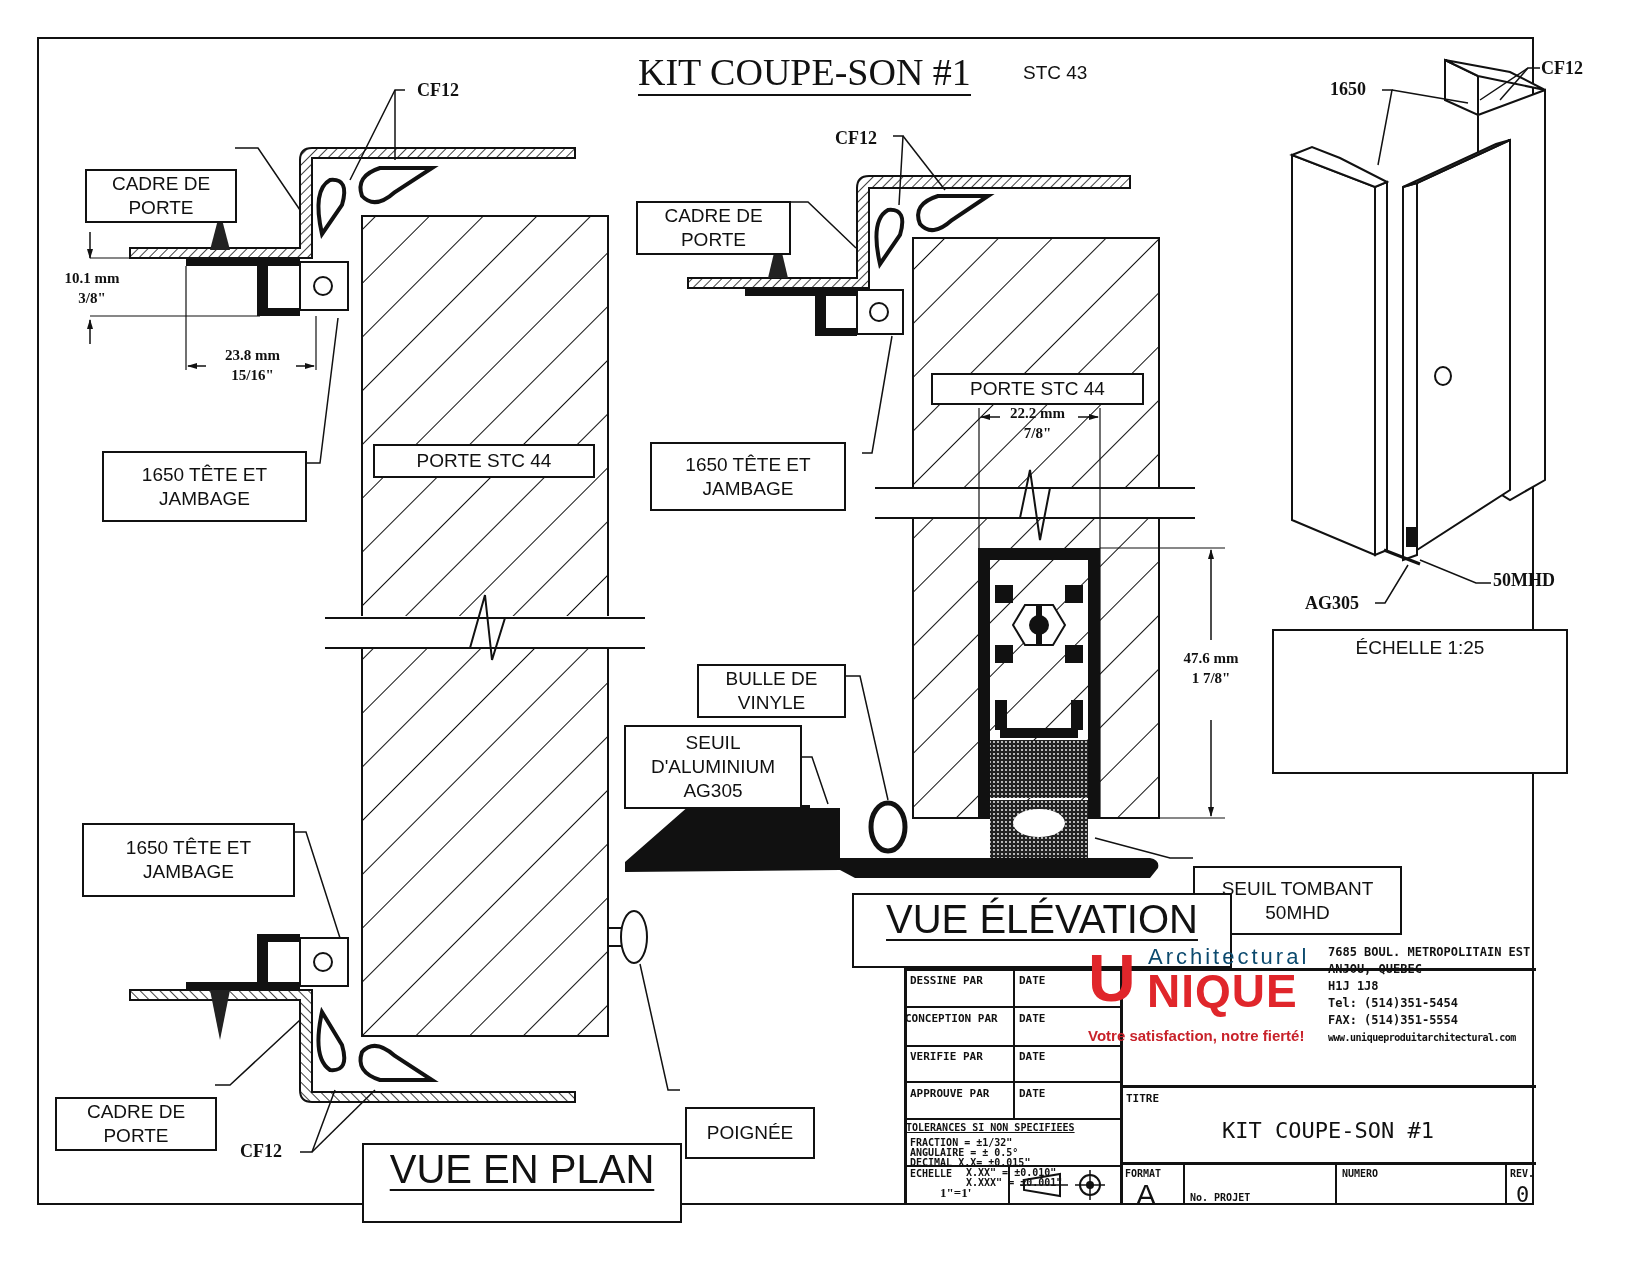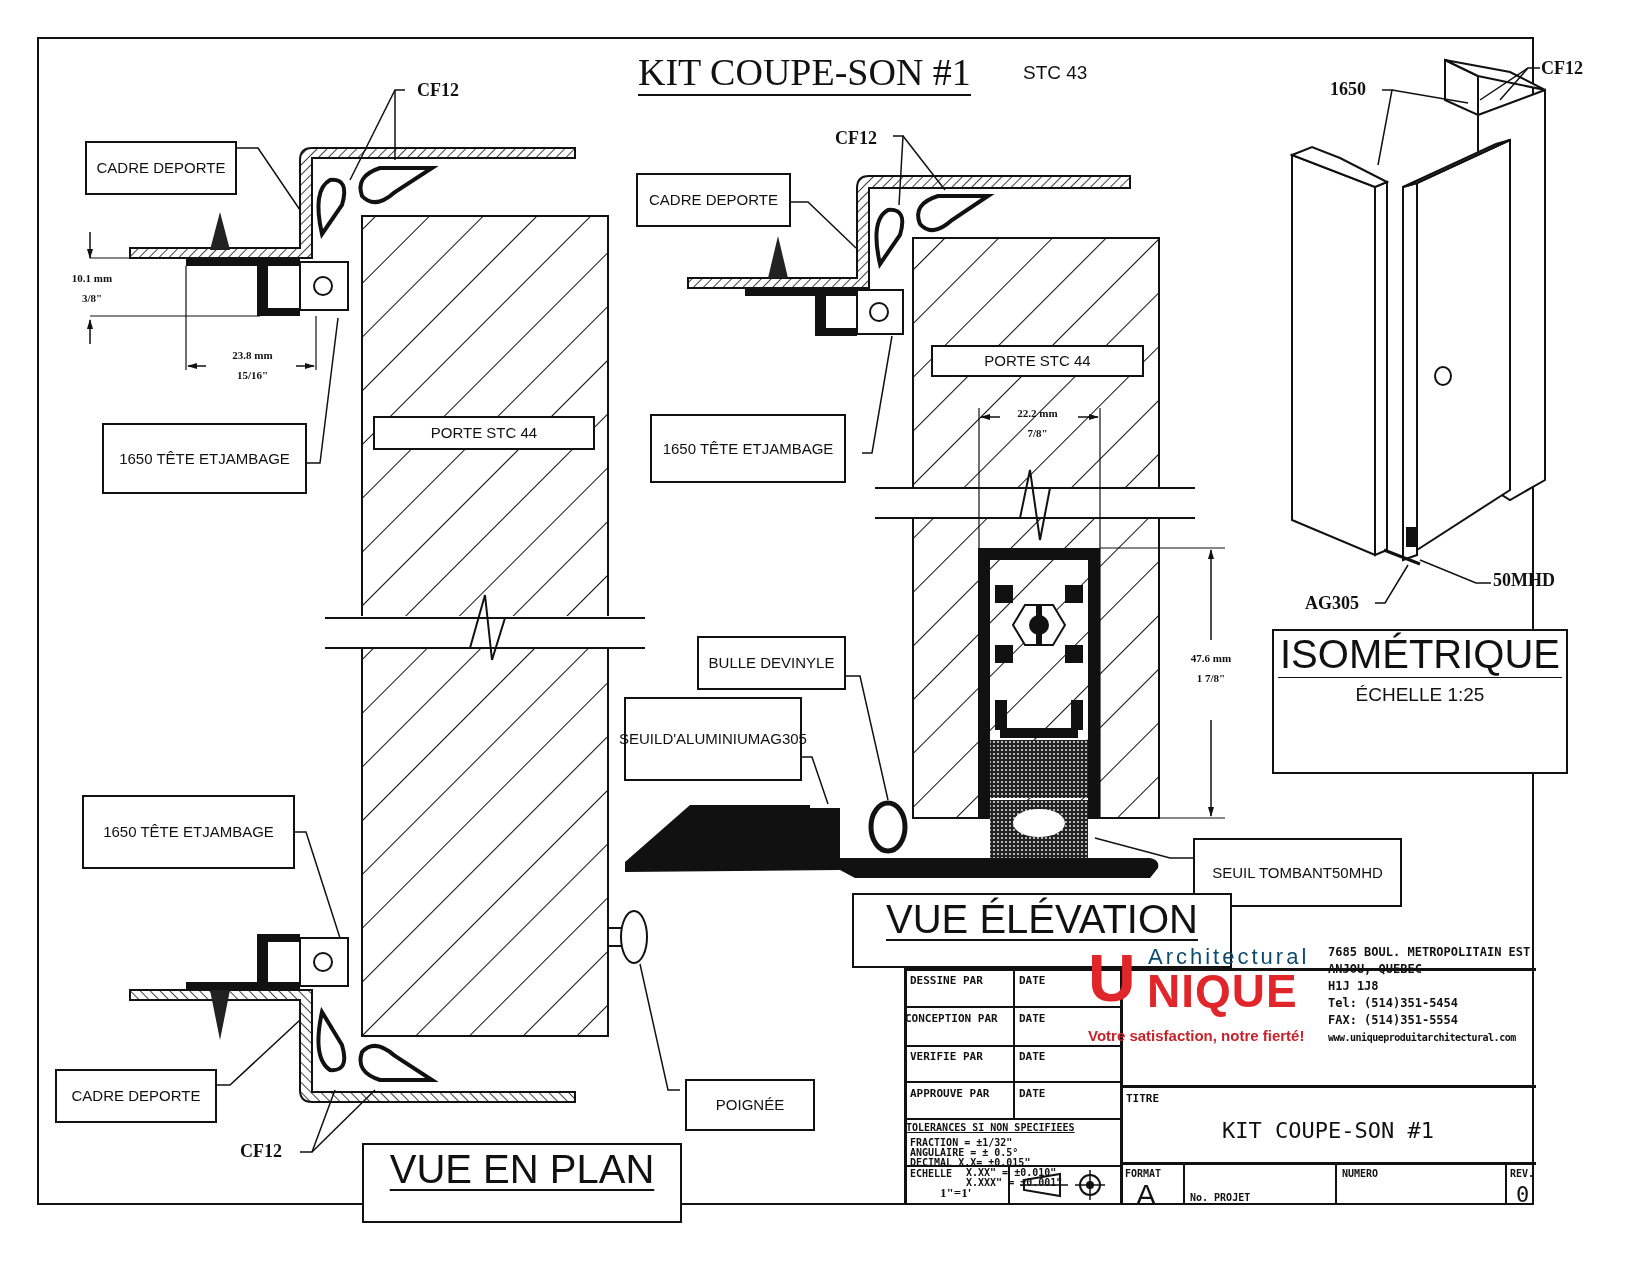--- a/index.html
+++ b/index.html
@@ -1,21 +1,21 @@
 <!DOCTYPE html>
 <html><head>
 <meta charset="utf-8">
 <style>
   html, body { margin:0; padding:0; background:#fff; }
   body { width:1639px; height:1275px; position:relative; overflow:hidden; font-family:"Liberation Sans", sans-serif; color:#111; }
   .sheet { position:absolute; left:37px; top:37px; width:1497px; height:1168px; border:2px solid #111; box-sizing:border-box; }
   svg.draw { position:absolute; left:0; top:0; width:1639px; height:1275px; }
-  .lbl { position:absolute; border:2px solid #111; background:#fff; box-sizing:border-box; text-align:center; font-size:15px; line-height:24px; display:flex; align-items:center; justify-content:center; flex-direction:row; }
+  .lbl { position:absolute; border:2px solid #111; background:#fff; box-sizing:border-box; text-align:center; font-size:19px; line-height:24px; display:flex; align-items:center; justify-content:center; flex-direction:column;margin-top:28px; }
   .serif { font-family:"Liberation Serif", serif; font-weight:bold; position:absolute; font-size:18px; white-space:nowrap; }
-  .dim { font-family:"Liberation Serif", serif; position:absolute; font-size:11px; font-weight:bold; text-align:center; line-height:20px; white-space:nowrap; }
+  .dim { font-family:"Liberation Serif", serif; position:absolute; font-size:15px; font-weight:bold; text-align:center; line-height:20px; white-space:nowrap; }
   .title-main { position:absolute; left:638px; top:50px; font-family:"Liberation Serif", serif; font-size:38px; border-bottom:2px solid #111; line-height:44px; white-space:nowrap; }
   .stc { position:absolute; left:1023px; top:62px; font-size:19px; }
   .viewbox { position:absolute; border:2px solid #111; box-sizing:border-box; background:#fff; text-align:center; }
   .viewtitle { font-size:40px; text-decoration:underline; text-decoration-thickness:2px; text-underline-offset:6px; line-height:48px; }
   
   .tb { position:absolute; font-family:"DejaVu Sans Mono", monospace; font-weight:bold; font-size:11px; }
   .tbline { position:absolute; background:#111; }
   .logo-U { position:absolute; left:1088px; top:945px; color:#e0262b; font-weight:bold; font-family:"Liberation Sans", sans-serif; font-size:66px; line-height:66px; }
   .logo-NIQUE { position:absolute; left:1147px; top:968px; color:#e0262b; font-weight:bold; font-size:46px; line-height:46px; letter-spacing:1px; }
   .logo-arch { position:absolute; left:1148px; top:945px; color:#0c4a6e; font-size:22px; letter-spacing:3px; line-height:24px; }
@@ -246,21 +246,20 @@
 </div>
 <div class="viewbox" style="left:852px;top:893px;width:380px;height:75px;">
   <div class="viewtitle">VUE ÉLÉVATION</div>
 </div>
 
 <div class="serif" style="left:1330px;top:79px;">1650</div>
 <div class="serif" style="left:1541px;top:58px;">CF12</div>
 <div class="serif" style="left:1493px;top:570px;">50MHD</div>
 <div class="serif" style="left:1305px;top:593px;">AG305</div>
 <div class="viewbox" style="left:1272px;top:629px;width:296px;height:145px;">
-  <div style="font-size:40px;line-height:46px;border-bottom:1.5px solid #111;margin:0 4px;">ISOMÉTRIQUE</div>
   <div style="font-size:19px;margin-top:6px;">ÉCHELLE 1:25</div>
 </div>
 
 <div>
 
   <div class="tbline" style="left:904px;top:968px;width:632px;height:3px;"></div>
   <div class="tbline" style="left:904px;top:968px;width:3px;height:237px;"></div>
   <div class="tbline" style="left:1120px;top:968px;width:3px;height:237px;"></div>
   <div class="tbline" style="left:1013px;top:968px;width:2px;height:150px;"></div>
   <div class="tbline" style="left:904px;top:1006px;width:216px;height:2px;"></div>

